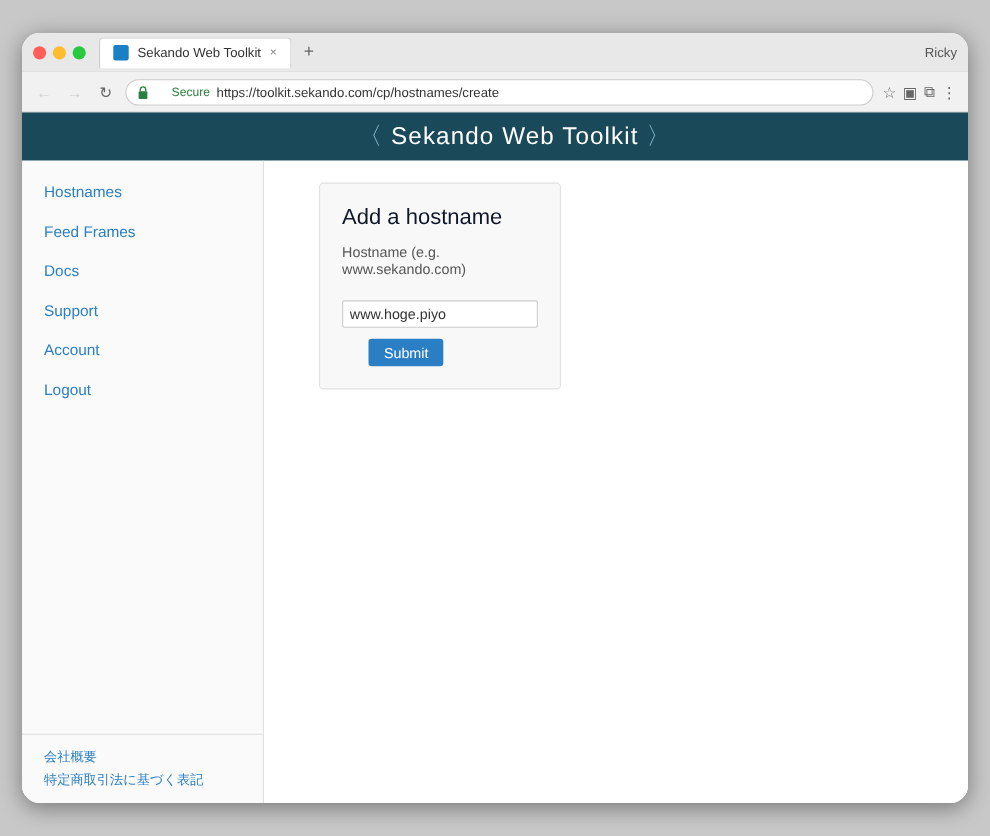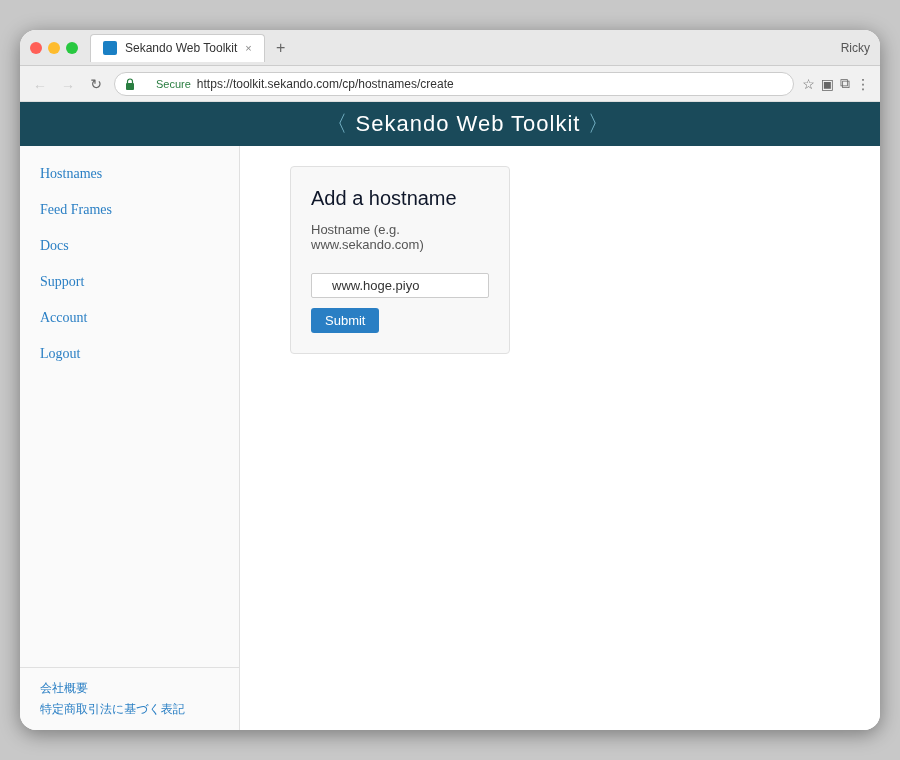--- a/index.html
+++ b/index.html
@@ -207,21 +207,20 @@
     }
 
     
     .sidebar {
       width: 220px;
       border-right: 1px solid #e0e0e0;
       background: #fafafa;
       display: flex;
       flex-direction: column;
       flex-shrink: 0;
-      font-family: Liberation Serif, serif;
     }
 
     .sidebar-nav {
       flex: 1;
       padding: 10px 0;
     }
 
     .sidebar-item {
       display: block;
       padding: 10px 20px;
@@ -274,35 +273,36 @@
       font-size: 13px;
       color: #555;
       margin-bottom: 21px;
       display: block;
     }
 
     .form-input {
       width: 100%;
       border: 1px solid #ccc;
       border-radius: 2px;
-      padding: 4px 20px;
+      padding: 4px 6px;
       font-size: 13px;
       color: #333;
       margin-bottom: 10px;
       background: #fff;
     }
 
     .form-submit {
       background: #2a7fc4;
       color: #fff;
       border: none;
       border-radius: 3px;
       padding: 5px 14px;
       font-size: 13px;
       cursor: pointer;
+      margin-left: 24px;
     }
   </style>
 </head>
 <body>
 
 <div class="browser-window">
 
   <div class="title-bar">
     <div class="traffic-lights">
       <div class="traffic-light red"></div>

